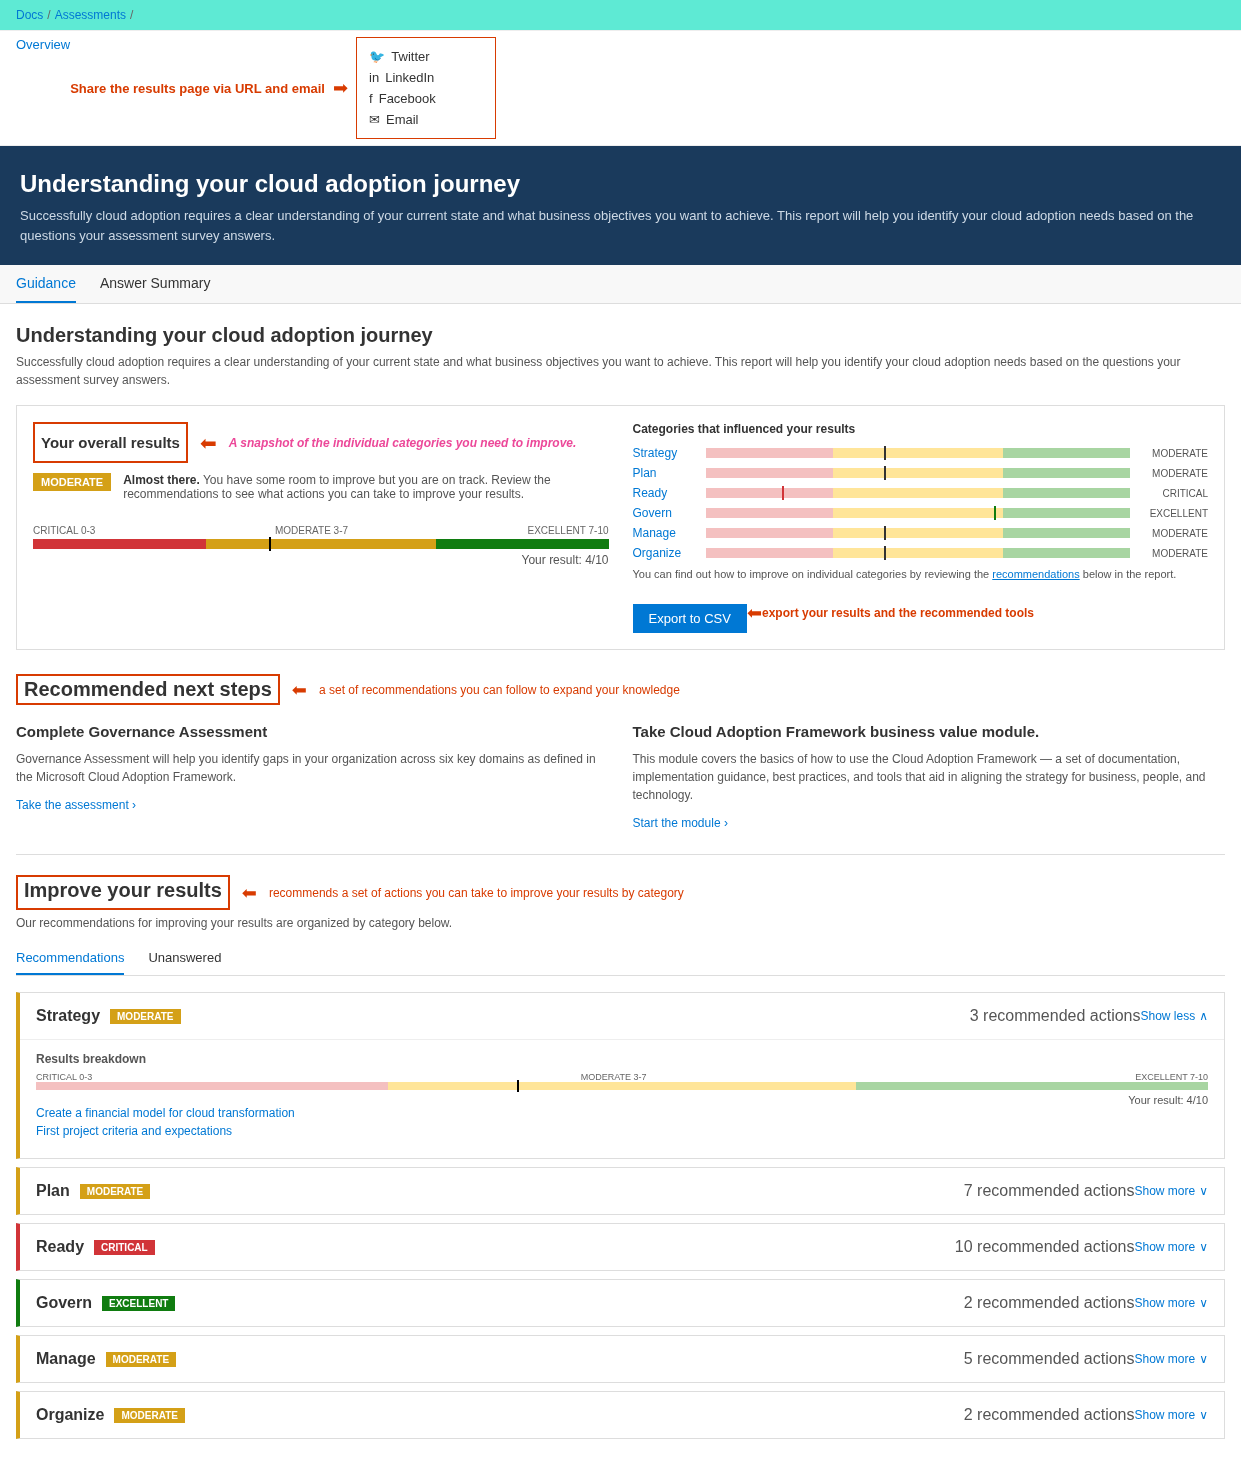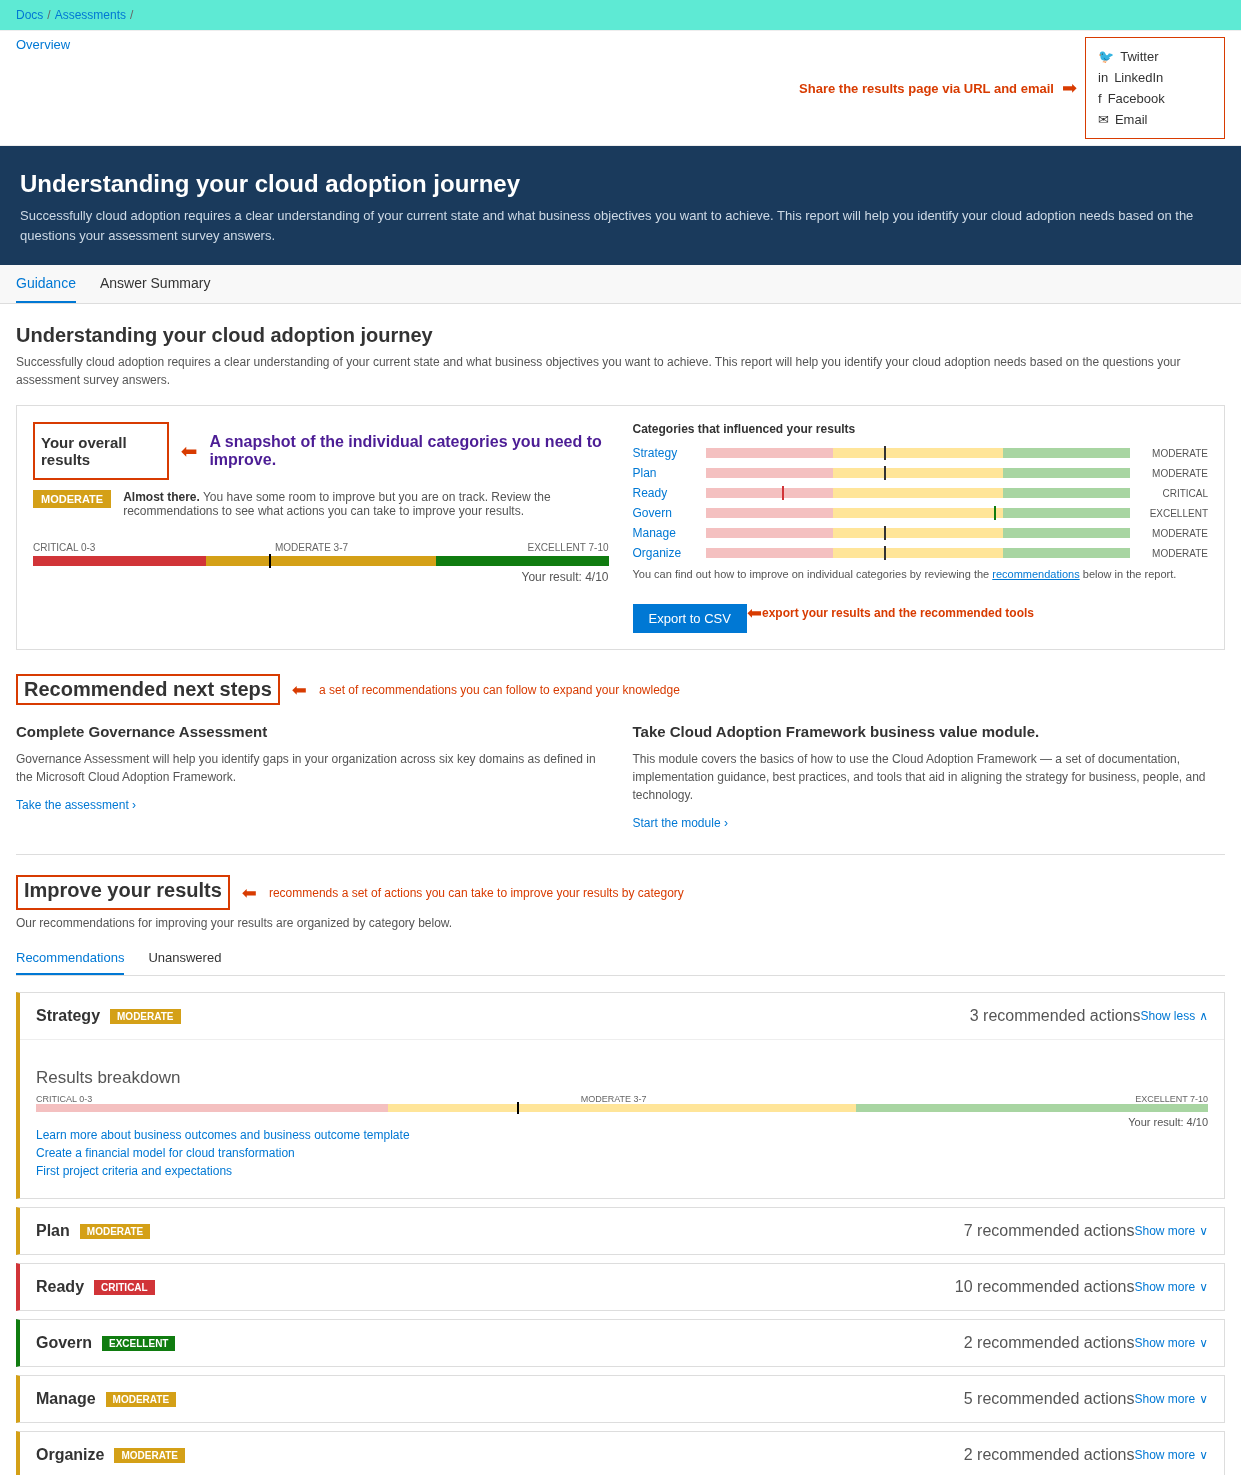--- a/index.html
+++ b/index.html
@@ -3,21 +3,21 @@
   <meta charset="utf-8">
   <style>
     * { box-sizing: border-box; margin: 0; padding: 0; }
     body { font-family: 'Segoe UI', Arial, sans-serif; font-size: 14px; color: #333; background: #fff; }
 
     
     .breadcrumb { background: #5eead4; padding: 8px 16px; font-size: 12px; color: #666; border-bottom: 1px solid #eee; display: flex; align-items: center; gap: 4px; }
     .breadcrumb a { color: #0078d4; text-decoration: none; }
 
     
-    .top-bar { background: #fff; padding: 6px 16px; display: flex; justify-content: space-between; align-items: flex-start; position: relative; border-bottom: 1px solid #eee; }
+    .top-bar { background: #fff; padding: 6px 16px; display: flex; justify-content: flex-start; align-items: flex-start; position: relative; border-bottom: 1px solid #eee; }
     .overview-link { color: #0078d4; font-size: 13px; text-decoration: none; }
     .share-area { position: relative; display: flex; align-items: center; gap: 8px; }
     .share-text { color: #d83b01; font-weight: 600; font-size: 13px; }
     .share-arrow { color: #d83b01; font-size: 18px; }
     .share-dropdown { border: 1px solid #d83b01; padding: 8px 12px; background: #fff; min-width: 140px; }
     .share-dropdown-item { display: flex; align-items: center; gap: 6px; padding: 3px 0; font-size: 13px; color: #333; cursor: pointer; }
 
     
     .hero { background: #1a3a5c; color: #fff; padding: 24px 20px 20px; }
     .hero h1 { font-size: 24px; font-weight: 600; margin-bottom: 8px; }
@@ -94,21 +94,21 @@
     .cat-section { border: 1px solid #ddd; margin-bottom: 8px; overflow: hidden; }
     .cat-section-header { display: flex; align-items: center; padding: 14px 16px; background: #fff; cursor: pointer; }
     .cat-section-name { font-size: 16px; font-weight: 600; flex: 0 0 auto; margin-right: 10px; }
     .cat-badge { display: inline-block; font-size: 10px; font-weight: 700; padding: 2px 7px; color: #fff; margin-right: auto; }
     .cat-badge.moderate { background: #d4a017; }
     .cat-badge.critical { background: #d13438; }
     .cat-badge.excellent { background: #107c10; }
     .cat-actions { font-size: 16px; color: #555; }
     .cat-show { color: #0078d4; font-size: 12px; display: flex; align-items: center; gap: 4px; }
     .cat-section-body { padding: 0 16px 16px; border-top: 1px solid #eee; }
-    .cat-breakdown-label { font-size: 17px; color: #555; margin-bottom: 6px; margin-top: 28px; }
+    .cat-breakdown-label { font-size: 12px; color: #555; margin-bottom: 6px; margin-top: 12px; font-weight: bold; }
 
     
     .cat-section.strategy { border-left: 4px solid #d4a017; }
     .cat-section.plan { border-left: 4px solid #d4a017; }
     .cat-section.ready { border-left: 4px solid #d13438; }
     .cat-section.govern { border-left: 4px solid #107c10; }
     .cat-section.manage { border-left: 4px solid #d4a017; }
     .cat-section.organize { border-left: 4px solid #d4a017; }
 
     
@@ -176,21 +176,21 @@
   <h2 class="section-title">Understanding your cloud adoption journey</h2>
   <p class="section-desc">Successfully cloud adoption requires a clear understanding of your current state and what business objectives you want to achieve. This report will help you identify your cloud adoption needs based on the questions your assessment survey answers.</p>
 
   <div class="results-card">
     <div class="results-left">
       <div style="display:flex;align-items:center;gap:12px;margin-bottom:10px;">
         <div style="border:2px solid #d83b01;padding:10px 6px;">
           <span class="card-section-title">Your overall results</span>
         </div>
         <span style="color:#d83b01;font-size:20px;">⬅</span>
-        <span style="color:#4c1d95;font-weight:600;font-size:16px;">A snapshot of the individual categories you need to improve.</span>
+        <span style="color:#ec4899;font-weight:600;font-size:12px;font-style:italic;">A snapshot of the individual categories you need to improve.</span>
       </div>
 
       <div style="display:flex;align-items:flex-start;gap:12px;margin-bottom:12px;">
         <span class="score-badge">MODERATE</span>
         <p class="score-desc">
           <strong>Almost there.</strong>
           <span> You have some room to improve but you are on track. Review the recommendations to see what actions you can take to improve your results.</span>
         </p>
       </div>
 
@@ -353,21 +353,20 @@
           <span>MODERATE 3-7</span>
           <span>EXCELLENT 7-10</span>
         </div>
         <div class="cat-mini-bar">
           <div class="mini-red"></div>
           <div class="mini-yellow"></div>
           <div class="mini-green"></div>
           <div class="mini-marker"></div>
         </div>
         <div class="mini-result">Your result: 4/10</div>
-        <a href="#" class="action-link">Learn more about business outcomes and business outcome template</a>
         <a href="#" class="action-link">Create a financial model for cloud transformation</a>
         <a href="#" class="action-link">First project criteria and expectations</a>
       </div>
     </div>
 
     <div class="cat-section plan">
       <div class="cat-section-header">
         <span class="cat-section-name">Plan</span>
         <span class="cat-badge moderate">MODERATE</span>
         <span class="cat-actions">7 recommended actions</span>

